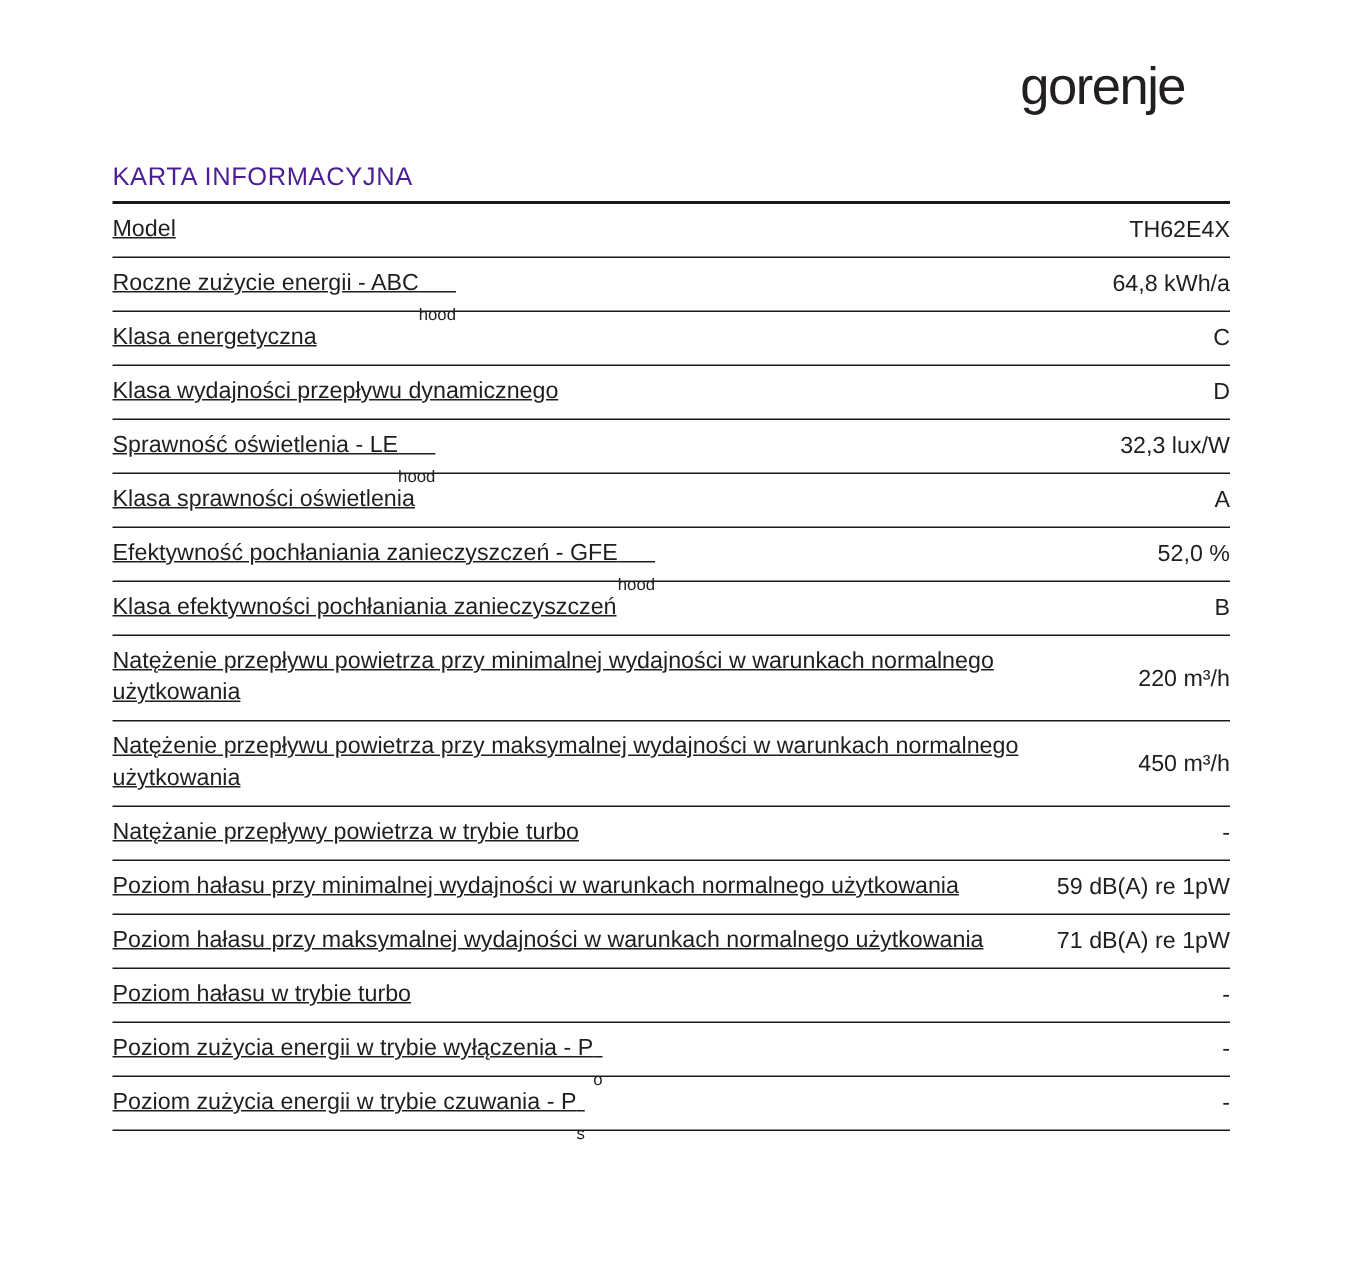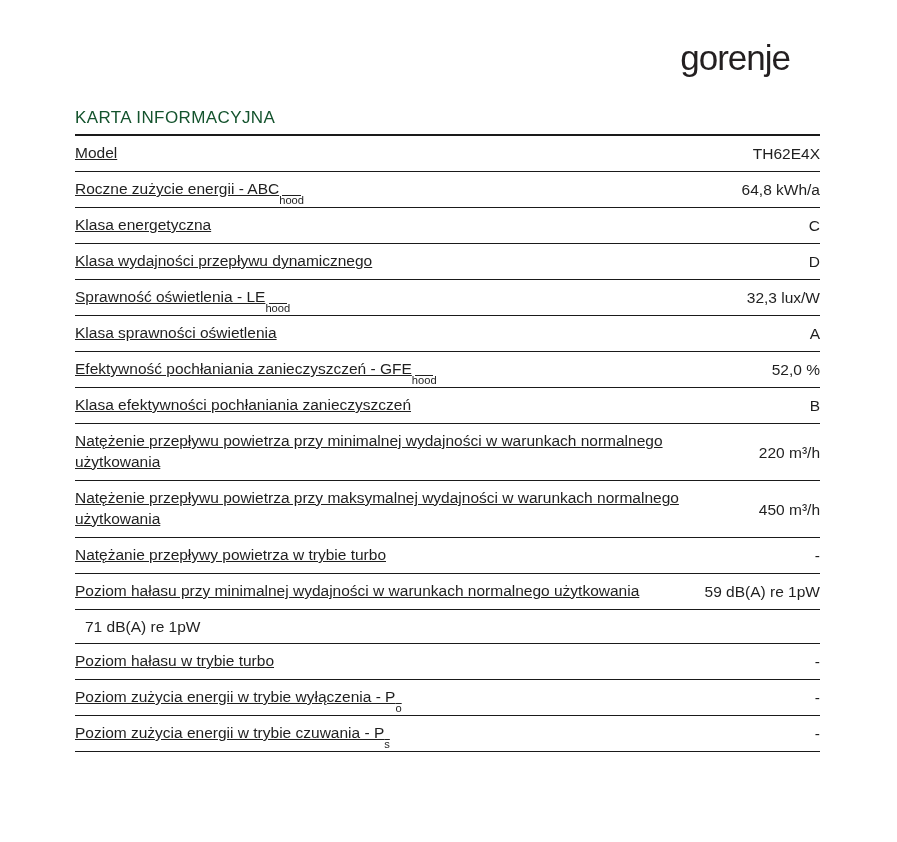--- a/index.html
+++ b/index.html
@@ -28,21 +28,21 @@
     line-height: 1;
   }
   .sheet {
     margin-left: 75px;
     width: 745px;
     margin-top: 24px;
   }
   .sheet-title {
     font-size: 17px;
     letter-spacing: 0.4px;
-    color: #14532d;
+    color: #4c1d95;
     padding-bottom: 6px;
     border-bottom: 2px solid #1a1a1a;
   }
   .spec-row {
     display: flex;
     justify-content: space-between;
     align-items: center;
     border-bottom: 1.6px solid #1a1a1a;
     padding: 6px 0 6px 0;
     font-size: 15.5px;
@@ -53,21 +53,21 @@
     text-decoration: underline;
   }
   .row-value {
     text-align: right;
     white-space: nowrap;
     padding-left: 10px;
   }
   .sub {
     font-size: 0.72em;
     position: relative;
-    top: 10px;
+    top: 20px;
     letter-spacing: 0;
   }
 </style>
 </head>
 <body>
 
 <div class="logo-wrap">
   <span class="logo">gorenje</span>
 </div>
 
@@ -130,20 +130,21 @@
     <div class="row-label"><span>Natężanie przepływy powietrza w trybie turbo</span><span class="sub"></span></div>
     <div class="row-value">-</div>
   </div>
 
   <div class="spec-row">
     <div class="row-label"><span>Poziom hałasu przy minimalnej wydajności w warunkach normalnego użytkowania</span><span class="sub"></span></div>
     <div class="row-value">59 dB(A) re 1pW</div>
   </div>
 
   <div class="spec-row">
+    <div class="row-label"><span>Poziom hałasu przy maksymalnej wydajności w warunkach normalnego użytkowania</span><span class="sub"></span></div>
     <div class="row-value">71 dB(A) re 1pW</div>
   </div>
 
   <div class="spec-row">
     <div class="row-label"><span>Poziom hałasu w trybie turbo</span><span class="sub"></span></div>
     <div class="row-value">-</div>
   </div>
 
   <div class="spec-row">
     <div class="row-label"><span>Poziom zużycia energii w trybie wyłączenia - P</span><span class="sub">o</span></div>

